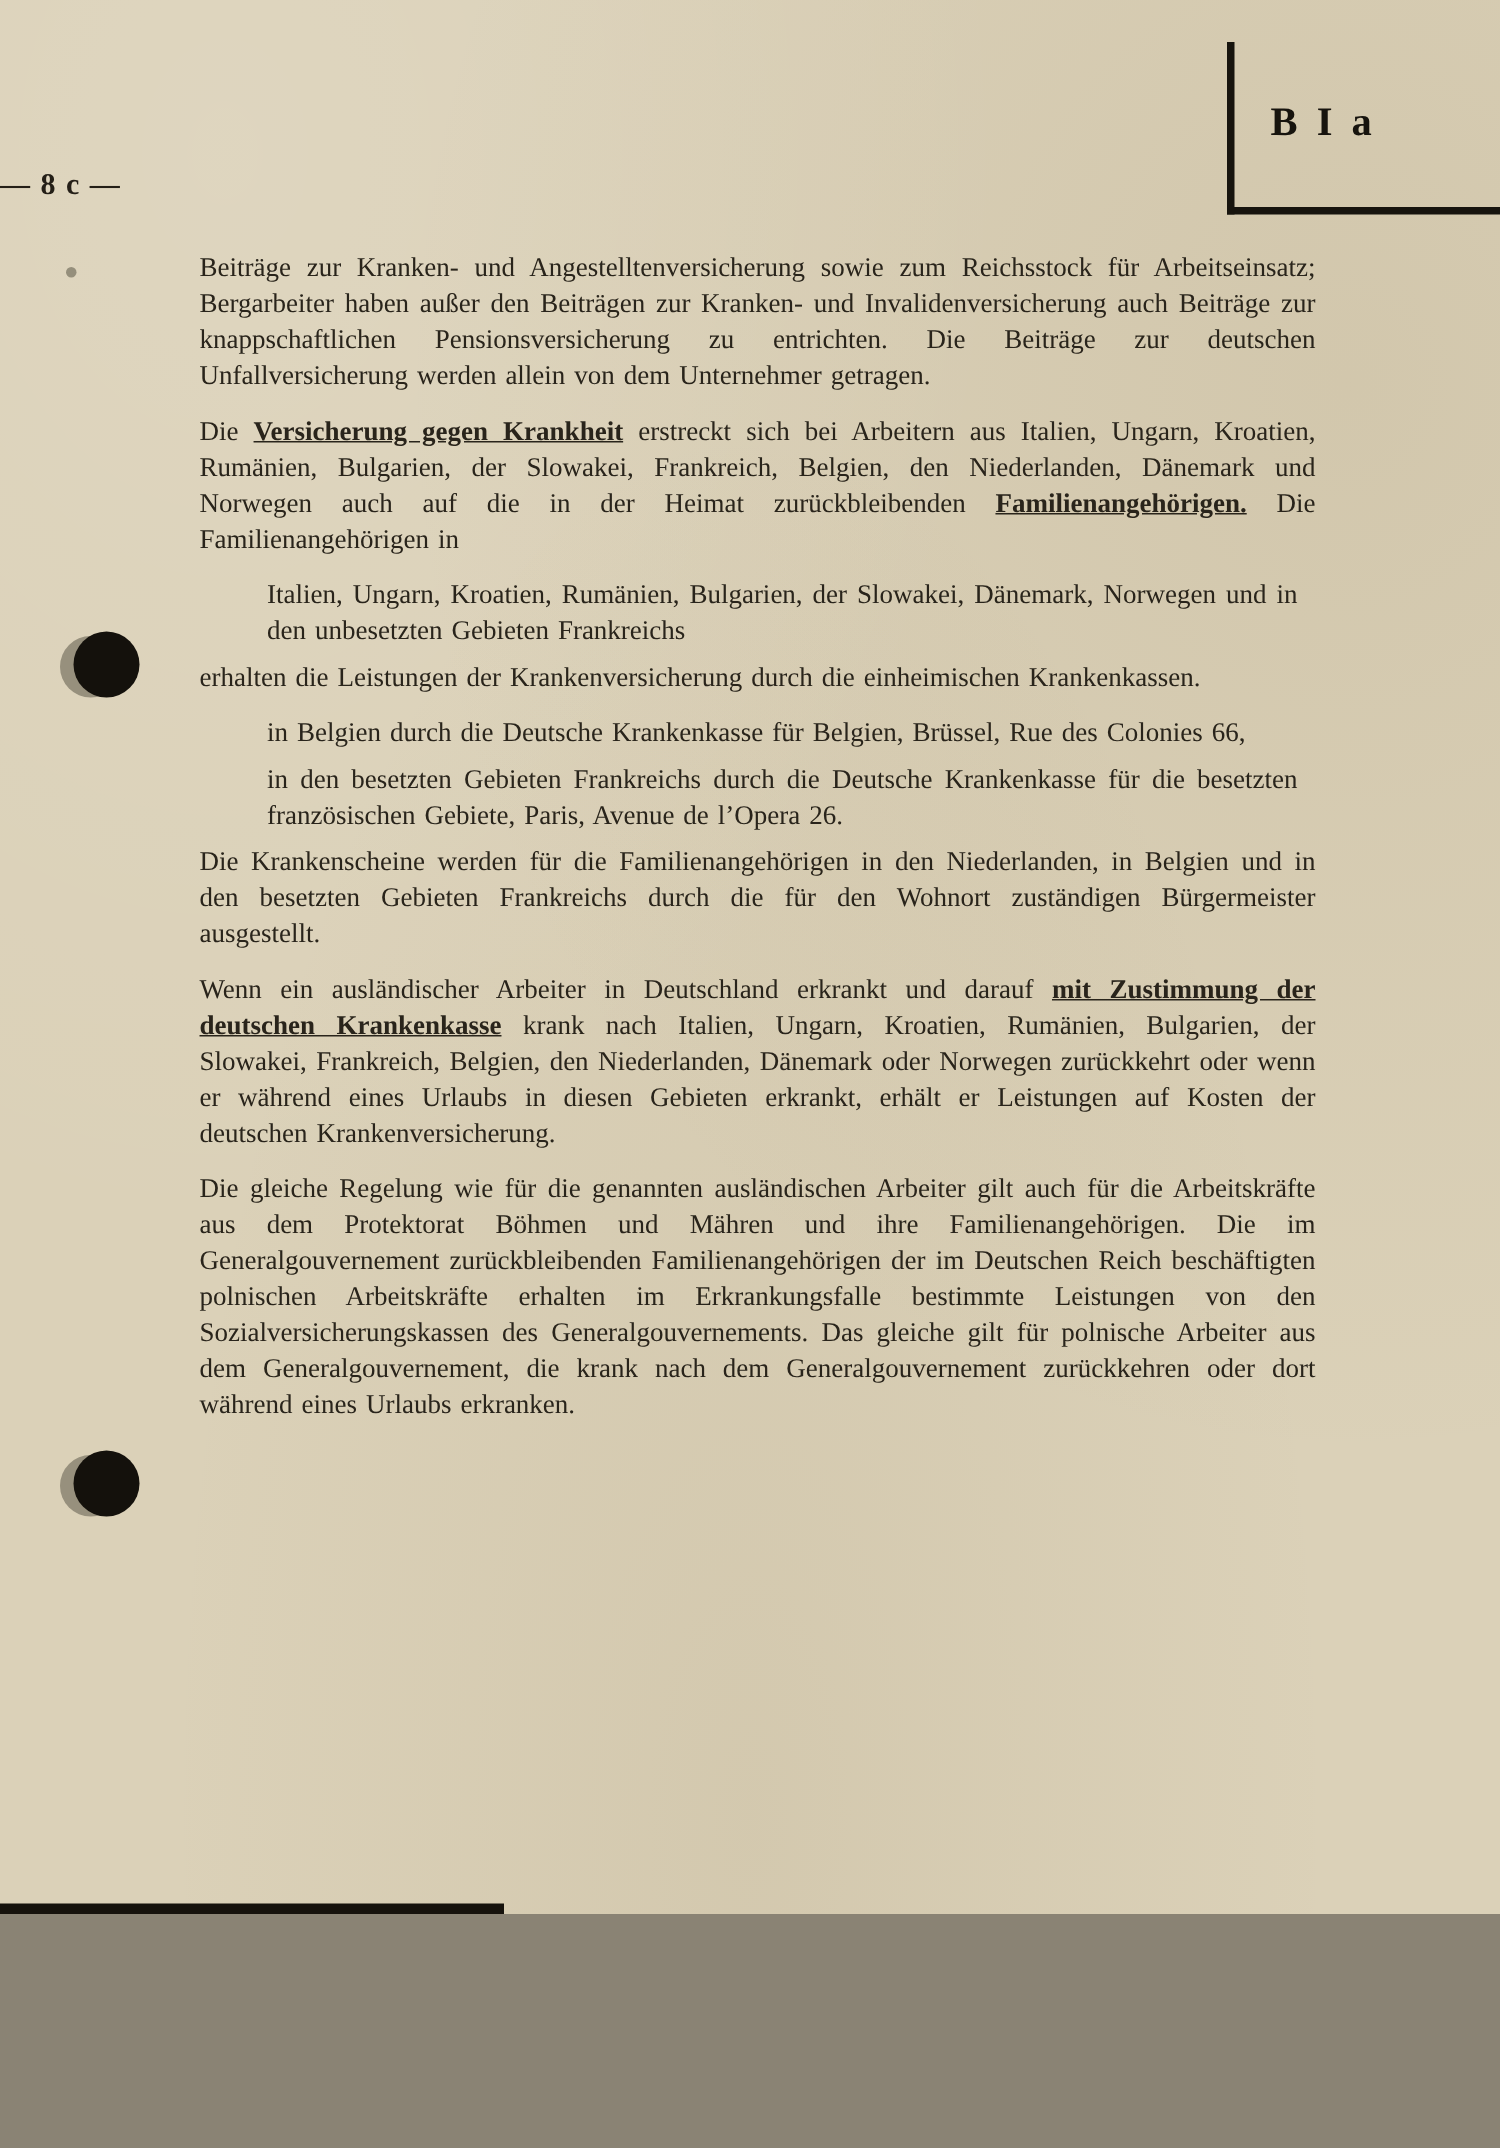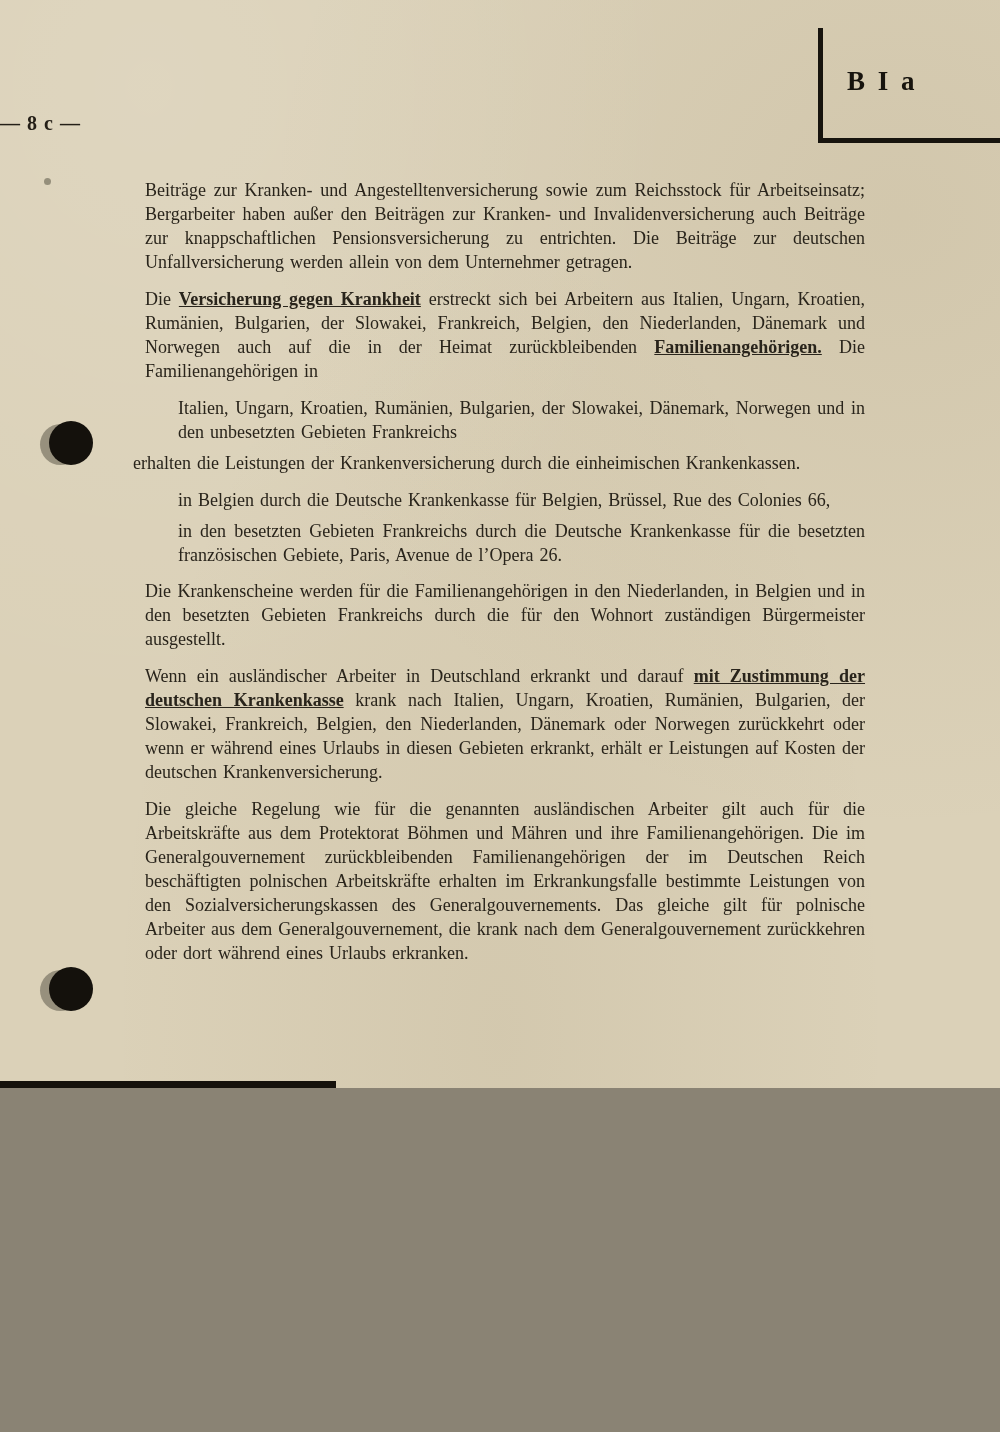--- a/index.html
+++ b/index.html
@@ -2,21 +2,21 @@
 <html lang="de" style="--paper: #dbd1b8; --ink: #29241b;"><head>
 <meta charset="utf-8">
 <style>
   :root{
     --paper:#dbd1b8;
     --ink:#29241b;
   }
   html,body{margin:0;padding:0;background:#8a8374;}
   .page{
     position:relative;
-    width:1000px;height:1088px;
+    width:1000px;height:1276px;
     margin:0 auto;
     background:
       radial-gradient(ellipse at 15% 8%, rgba(255,255,255,0.10), transparent 45%),
       radial-gradient(ellipse at 90% 20%, rgba(130,110,70,0.10), transparent 50%),
       radial-gradient(ellipse at 50% 95%, rgba(120,100,60,0.08), transparent 55%),
       var(--paper);
     font-family:"Liberation Serif","DejaVu Serif",serif;
     color:var(--ink);
     overflow:hidden;
   }
@@ -58,21 +58,21 @@
   }
 
   
   .body-text{
     position:absolute;
     left:133px;top:166px;width:744px;
     font-size:18px;line-height:24px;
     text-align:justify;
     word-spacing:1.5px;
   }
-  .body-text p{margin:12px;}
+  .body-text p{margin:0;}
   .body-text p.para{margin-bottom:13px;}
   .body-text p.indent{margin:1px 12px 7px 45px;}
   .body-text p.cont{margin:0 0 13px 0;}
   .b{font-weight:700;text-decoration:underline;}
 
   
   .footer-left{
     position:absolute;left:184px;top:1276px;
     font-size:17px;color:#2a251c;
   }

